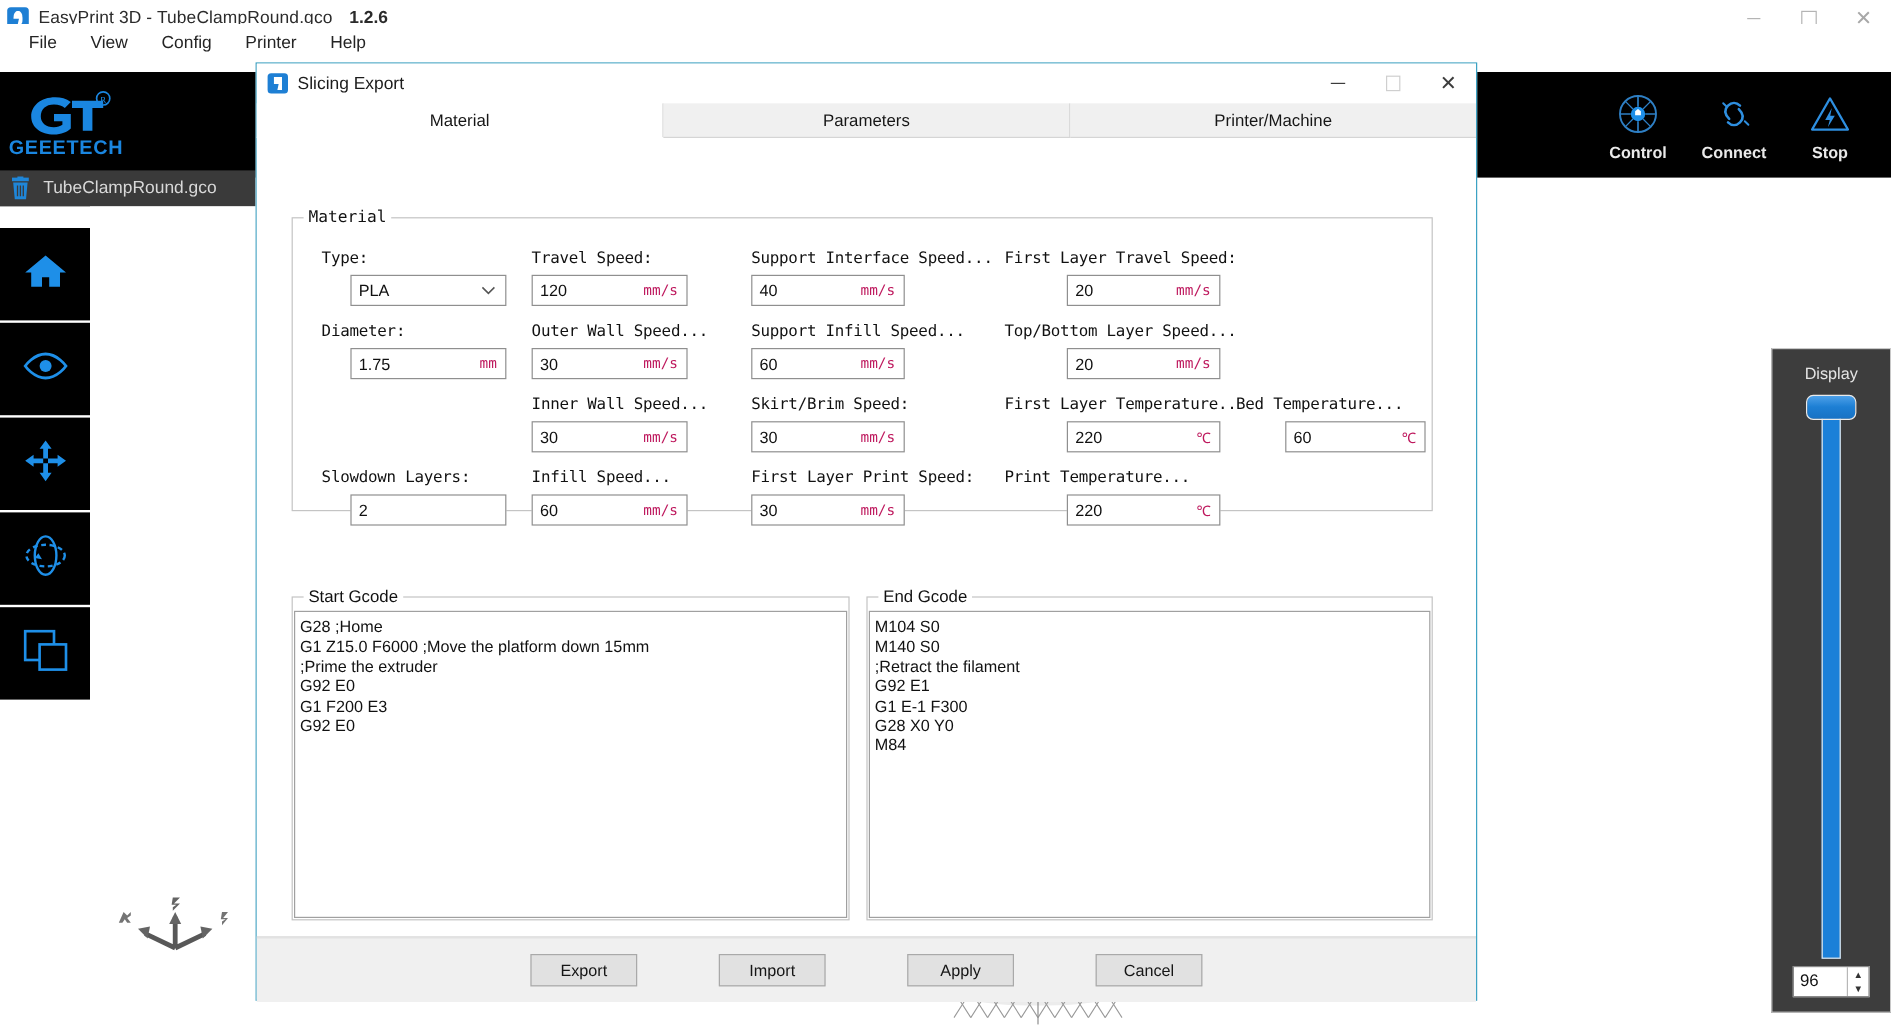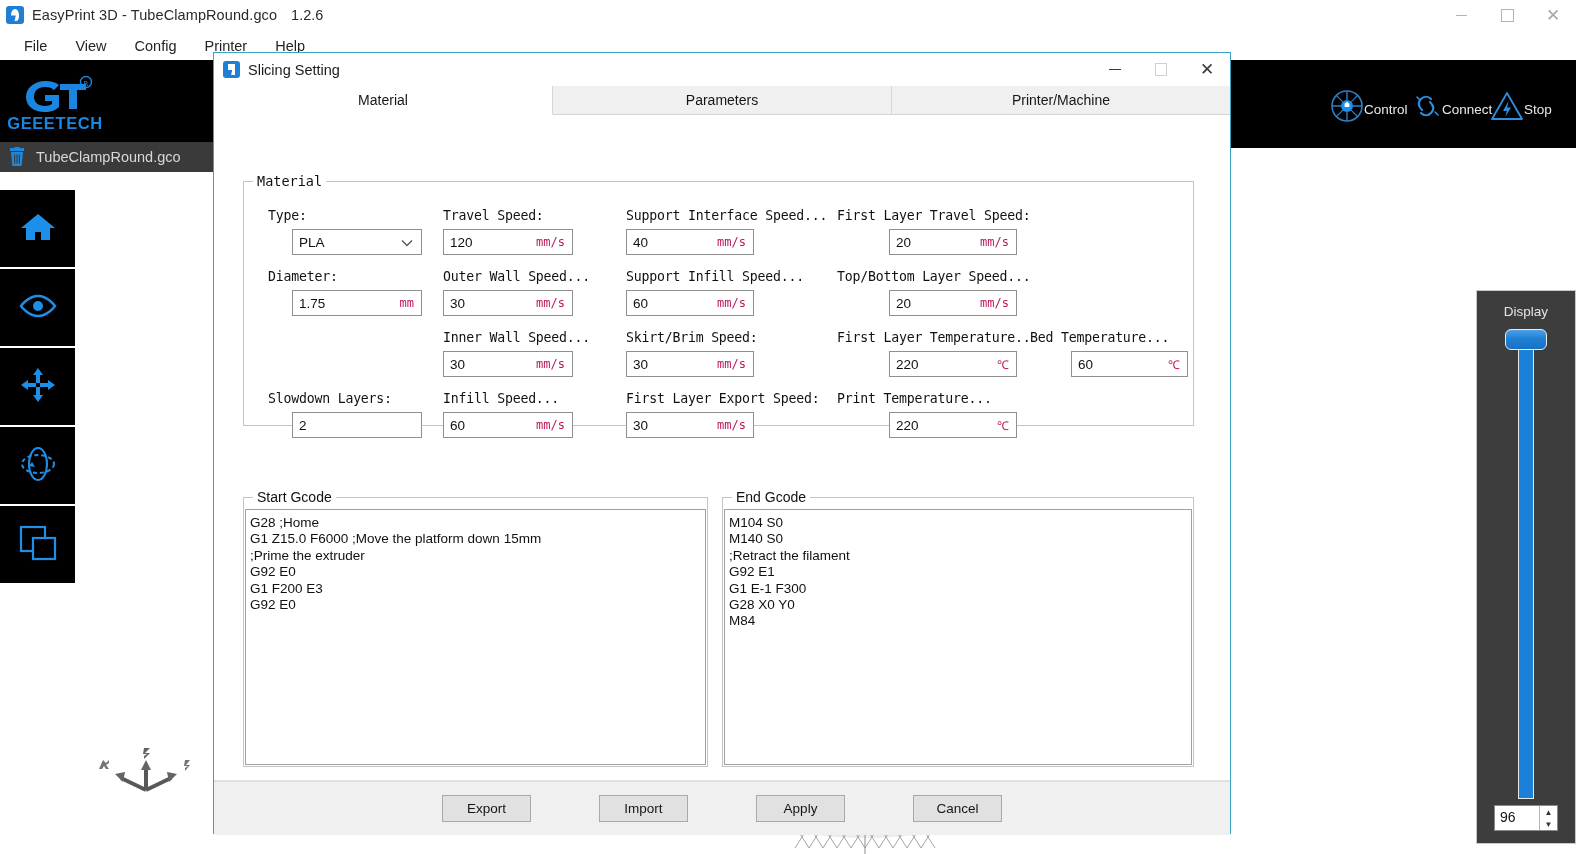--- a/index.html
+++ b/index.html
@@ -19,32 +19,32 @@
   .app-icon {
     width:18px; height:18px; margin-left:6px; margin-right:8px;
     background:#1e7fd4; border-radius:3px; position:relative; flex:none;
   }
   .app-icon::after{
     content:""; position:absolute; left:5px; top:3px; width:8px; height:12px;
     background:#ffffff; border-radius:50% 50% 40% 40%;
     clip-path: polygon(0 0,100% 0,100% 100%,45% 100%,60% 55%,0 55%);
   }
   .app-title { font-size:14.5px; color:#2b2b2b; letter-spacing:.1px; }
-  .app-ver { font-size:14.5px; color:#2b2b2b; margin-left:14px; }
+  .app-ver { font-size:14.5px; color:#2b2b2b; margin-left:14px;font-weight:bold; }
   .win-controls { position:absolute; right:0; top:0; height:30px; display:flex; }
   .win-btn {
     width:46px; height:30px; display:flex; align-items:center; justify-content:center;
     color:#9a9a9a; font-size:15px; line-height:1;
   }
   .win-btn.min::before{ content:""; display:block; width:11px; height:1px; background:#b4b4b4;}
   .win-btn.max::before{ content:""; display:block; width:11px; height:11px; border:1px solid #b4b4b4;}
   .win-btn.close{ font-size:17px; color:#a8a8a8; font-weight:300;}
 
   .menubar {
-    position:absolute; left:0; top:30px; width:1536px; height:32px;
+    position:absolute; left:0; top:20px; width:1536px; height:32px;
     background:#ffffff; display:flex; align-items:center; padding-left:10px;
   }
   .menu-item { font-size:14.5px; color:#242424; padding:4px 14px; }
 
   
   .app-dark-top {
     position:absolute; left:0; top:60px; width:1576px; height:88px; background:#000000;
   }
   .brand {
     position:absolute; left:0; top:64px; width:110px; height:80px;
@@ -60,21 +60,21 @@
     position:absolute; left:0; top:142px; width:213px; height:30px;
     background:#3a3a3a; display:flex; align-items:center;
   }
   .trash-icon { margin-left:8px; width:18px; height:20px; flex:none; }
   .file-name { color:#d8d8d8; font-size:14.5px; margin-left:10px; }
 
   .right-actions {
     position:absolute; right:16px; top:66px; width:230px; height:80px;
     display:flex; align-items:center; justify-content:space-between;
   }
-  .action { display:flex; flex-direction:row; align-items:center; width:70px; }
+  .action { display:flex; flex-direction:column; align-items:center; width:70px;font-weight:bold; }
   .action .glyph { height:36px; display:flex; align-items:center; justify-content:center; }
   .action .label { color:#e9e9e9; font-size:13.5px; margin-top:7px; }
 
   .tool-rail { position:absolute; left:0; top:190px; width:75px; }
   .tool-btn {
     width:75px; height:77px; background:#000000; margin-bottom:2px;
     display:flex; align-items:center; justify-content:center;
   }
 
   .viewport { position:absolute; left:75px; top:172px; right:0; bottom:0; background:#ffffff; }
@@ -364,21 +364,21 @@
         <span class="spin-up">▲</span>
         <span class="spin-dn">▼</span>
       </span>
     </div>
   </div>
 
   <div class="dialog">
 
     <div class="dlg-titlebar">
       <div class="dlg-icon"></div>
-      <span class="dlg-title">Slicing Setting</span>
+      <span class="dlg-title">Slicing Export</span>
       <div class="dlg-wins">
         <div class="dlg-win-btn min"></div>
         <div class="dlg-win-btn max"></div>
         <div class="dlg-win-btn close">✕</div>
       </div>
     </div>
 
     <div class="tabs">
       <div class="tab active">Material</div>
       <div class="tab">Parameters</div>
@@ -460,21 +460,21 @@
           </div>
         </div>
         <div class="field" style="left:382px; top:148px; width:200px;">
           <div class="field-label">Skirt/Brim Speed:</div>
           <div class="field-input" style="width:128px;">
             <span class="fi-value">30</span>
             <span class="fi-unit">mm/s</span>
           </div>
         </div>
         <div class="field" style="left:382px; top:209px; width:200px;">
-          <div class="field-label">First Layer Export Speed:</div>
+          <div class="field-label">First Layer Print Speed:</div>
           <div class="field-input" style="width:128px;">
             <span class="fi-value">30</span>
             <span class="fi-unit">mm/s</span>
           </div>
         </div>
 
         <div class="field" style="left:593px; top:26px; width:205px;">
           <div class="field-label">First Layer Travel Speed:</div>
           <div class="field-input" style="margin-left:52px; width:128px;">
             <span class="fi-value">20</span>

